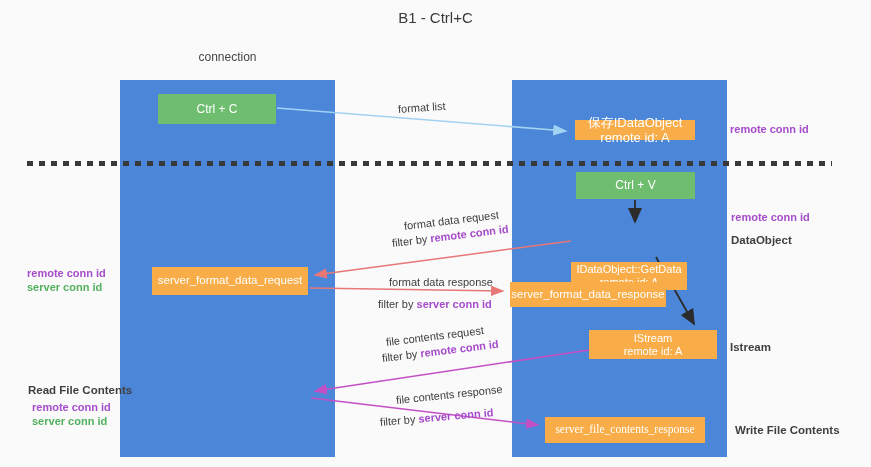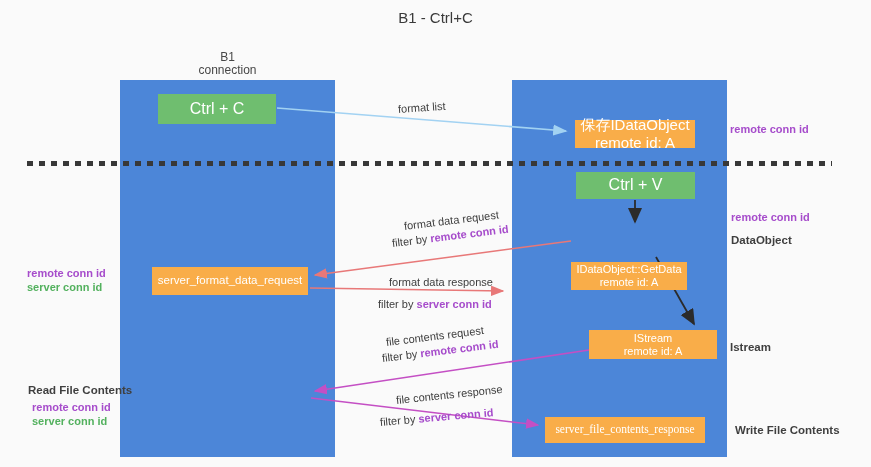--- a/index.html
+++ b/index.html
@@ -22,21 +22,21 @@
     background:#4c86d8; z-index:1;
   }
   .col-left  { left:120px; }
   .col-right { left:512px; }
   svg.arrows { position:absolute; left:0; top:0; z-index:2; }
   .node {
     position:absolute; z-index:3;
     display:flex; flex-direction:column; align-items:center; justify-content:center;
     color:#ffffff; text-align:center; line-height:1.18;
   }
-  .green  { background:#6fbe6f; font-size:16px; }
+  .green  { background:#6fbe6f; font-size:12px; }
   .orange { background:#f9ad49; font-size:11.5px; }
   .dashes {
     position:absolute; left:27px; top:161px; width:805px; height:5px; z-index:4;
     background:repeating-linear-gradient(90deg,#383838 0 6px,transparent 6px 12px);
   }
   .lbl { position:absolute; z-index:5; font-size:11px; white-space:nowrap; color:#3d3d3d; }
   .rot7 { transform:rotate(-7deg); transform-origin:left center; }
   .rot6 { transform:rotate(-6deg); transform-origin:left center; }
   .rot5 { transform:rotate(-5deg); transform-origin:left center; }
   .rot4 { transform:rotate(-4deg); transform-origin:left center; }
@@ -48,21 +48,20 @@
 </head>
 <body>
 
 <div class="canvas">
 
   <div class="title">
     <div>B1 - Ctrl+C</div>
   </div>
 
   <div class="col-header" style="left:120px;">
-    <div>B1</div>
     <div>connection</div>
   </div>
 
   <div class="col col-left"></div>
   <div class="col col-right"></div>
 
   <svg class="arrows" width="871" height="467">
     <defs>
       <marker id="mblue" markerWidth="9" markerHeight="7" refX="8" refY="3.5" orient="auto">
         <path d="M0,0 L9,3.5 L0,7 z" fill="#a2d2f2"></path>
@@ -85,38 +84,41 @@
     <path d="M589,350 L315,391" stroke="#c44fc4" stroke-width="1.5" fill="none" marker-end="url(#mmag)"></path>
     <path d="M311,398 L538,425" stroke="#c44fc4" stroke-width="1.5" fill="none" marker-end="url(#mmag)"></path>
   </svg>
 
   <div class="dashes"></div>
 
   <div class="node green" style="left:158px; top:94px; width:118px; height:30px;">
     <span>Ctrl + C</span>
   </div>
 
-  <div class="node orange" style="left:575px; top:120px; width:120px; height:28px; font-size:15px;">
+  <div class="node orange" style="left:575px; top:120px; width:120px; height:20px; font-size:13px;">
     <span>保存IDataObject</span>
     <span>remote id: A</span>
   </div>
 
   <div class="node green" style="left:576px; top:172px; width:119px; height:27px;">
     <span>Ctrl + V</span>
   </div>
 
   <div class="node orange" style="left:571px; top:228px; width:116px; height:28px; font-size:11px;margin-top:34px;">
     <span>IDataObject::GetData</span>
     <span>remote id: A</span>
   </div>
 
   <div class="node orange" style="left:152px; top:267px; width:156px; height:28px;">
     <span>server_format_data_request</span>
   </div>
 
+  <div class="node orange" style="left:510px; top:282px; width:156px; height:25px;">
+    <span>server_format_data_response</span>
+  </div>
 
   <div class="node orange" style="left:589px; top:330px; width:128px; height:29px; font-size:11px;">
     <span>IStream</span>
     <span>remote id: A</span>
   </div>
 
 
   <div class="node orange" style="left:545px; top:417px; width:160px; height:26px;font-family:Liberation Serif, serif;">
     <span>server_file_contents_response</span>
   </div>

